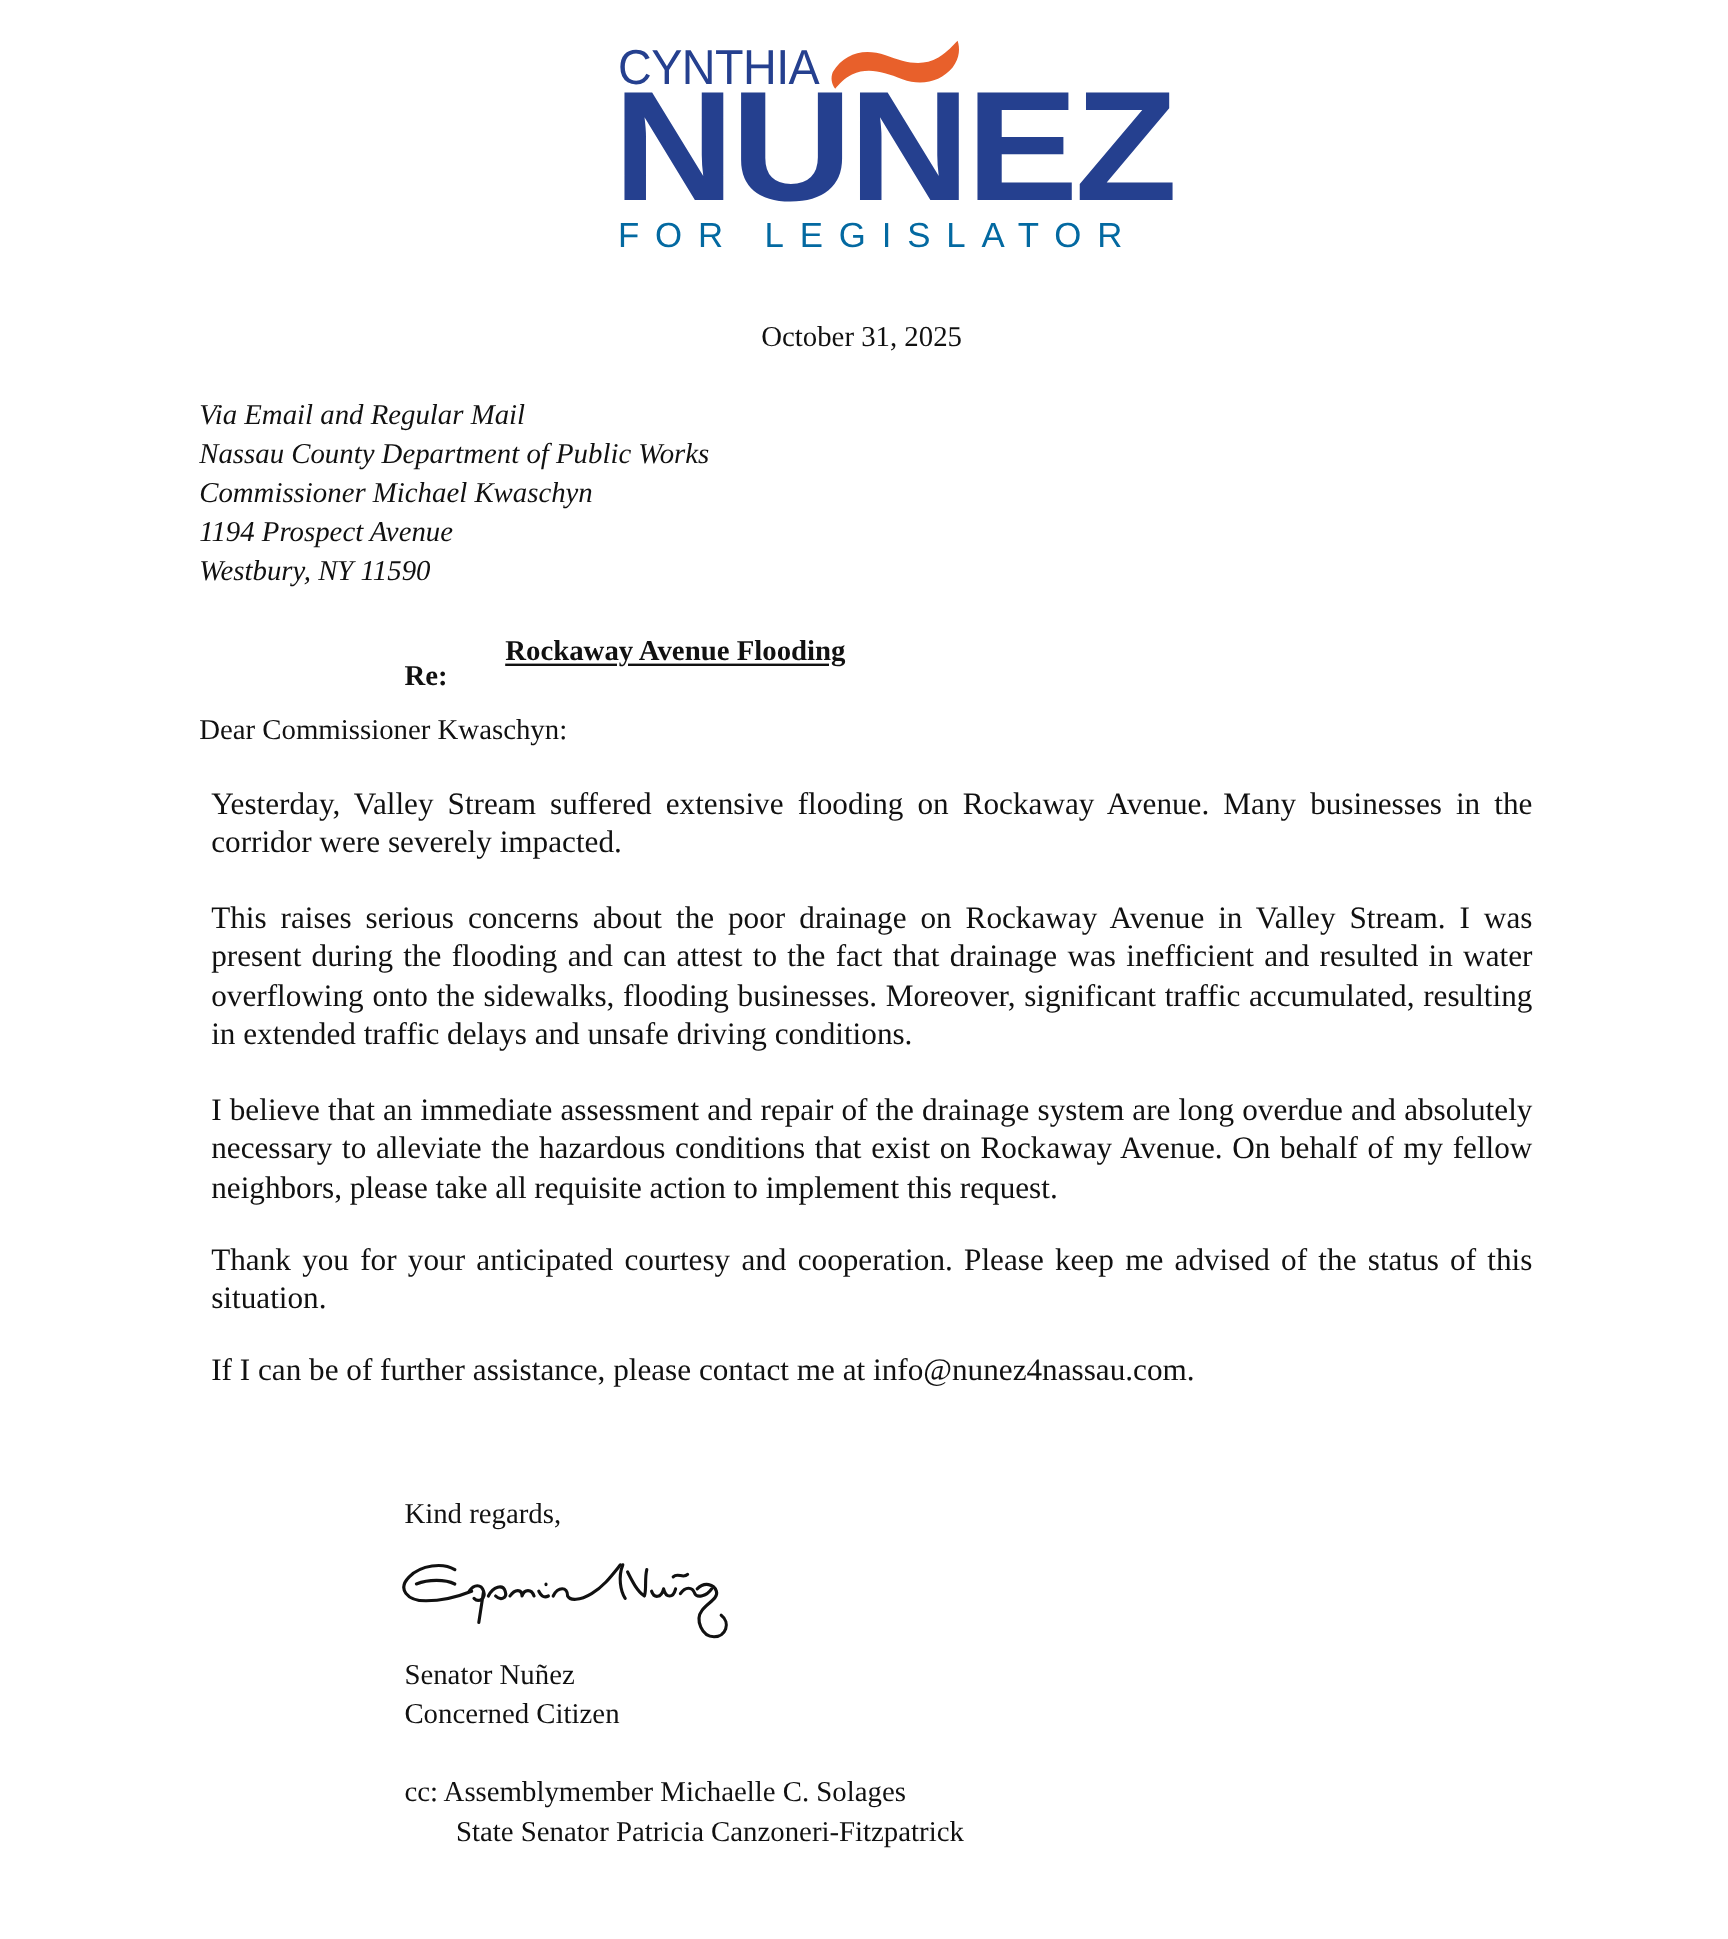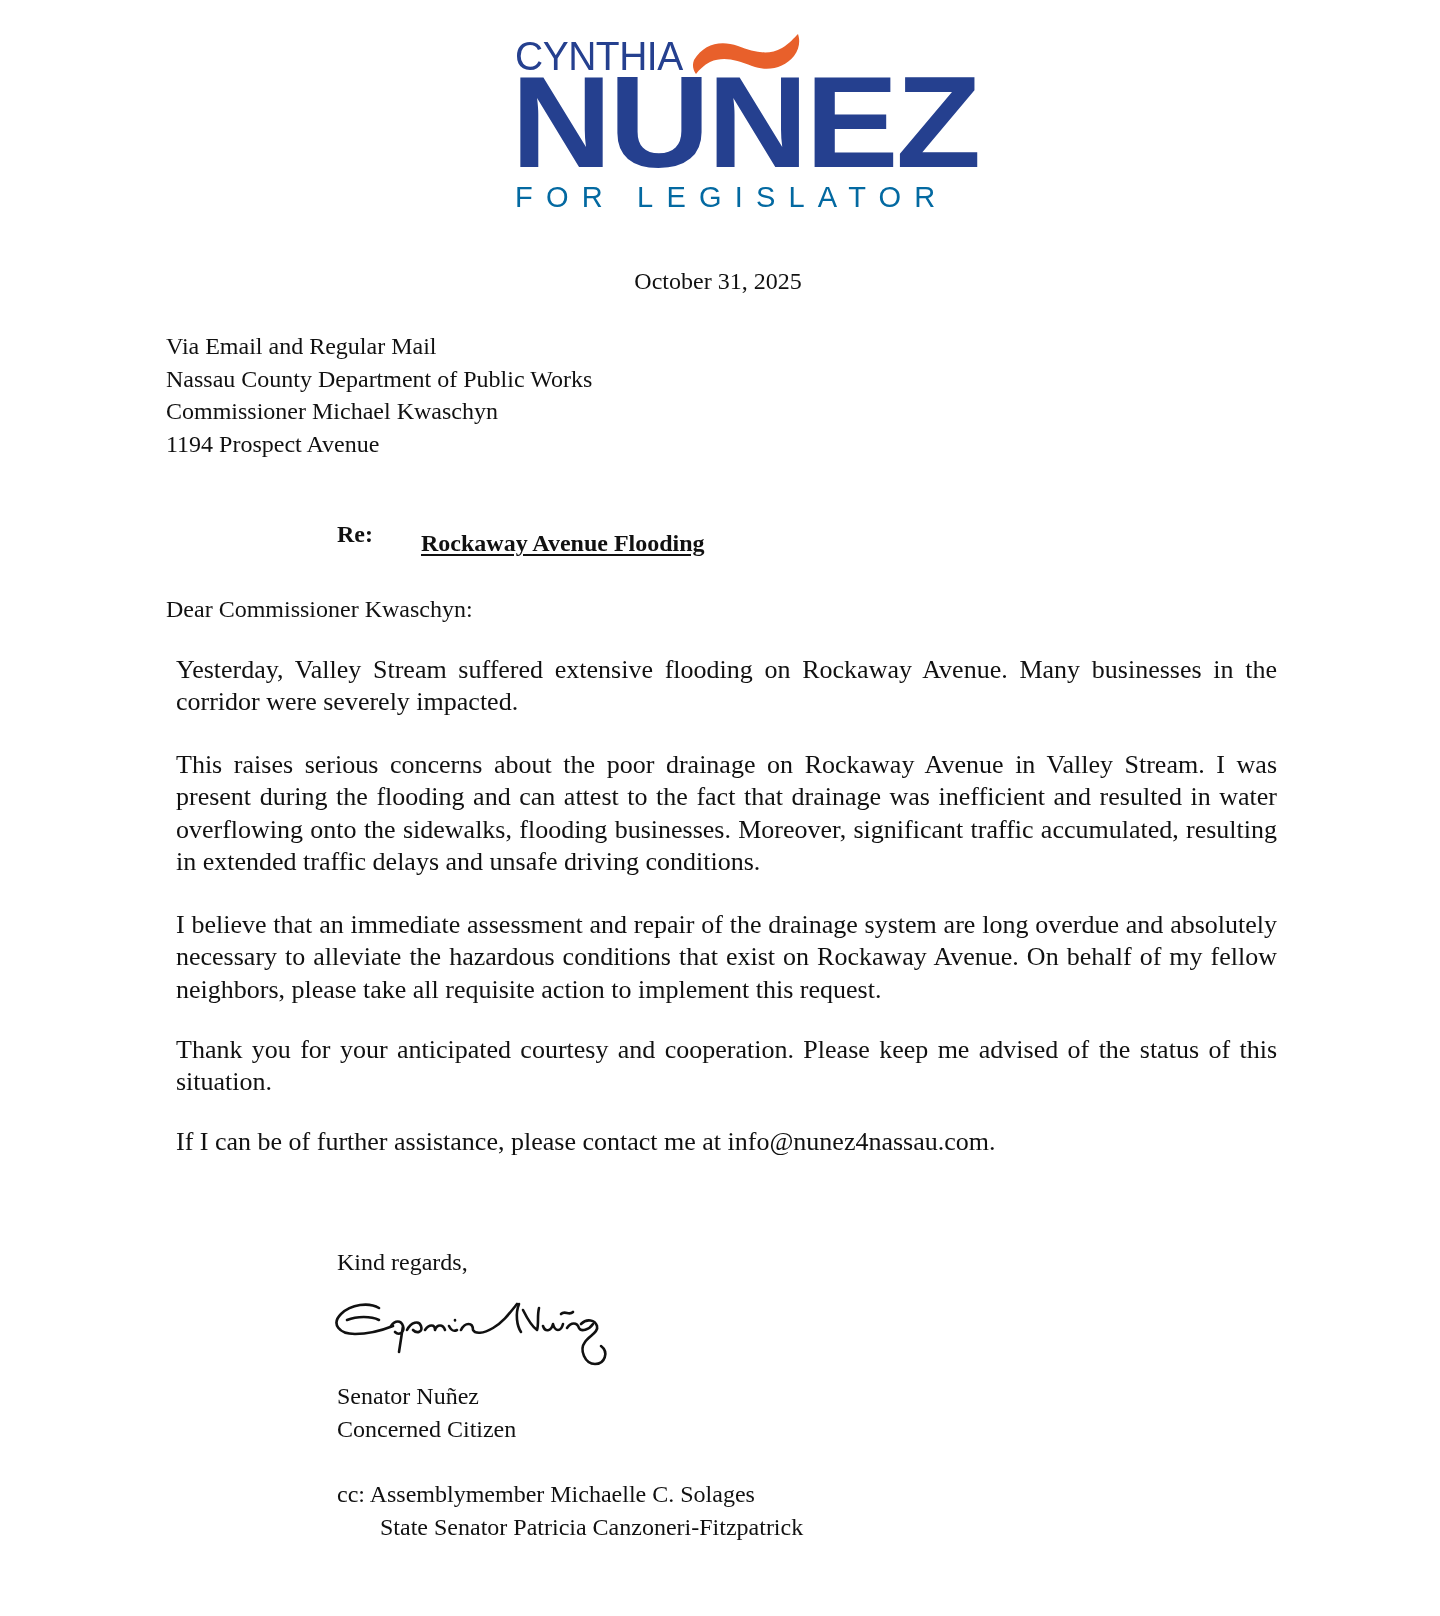--- a/index.html
+++ b/index.html
@@ -85,25 +85,25 @@
       text-align: center;
       top: 265px;
       padding-left: 0px;
     }
     .date span { display: inline-block; margin-left: -4px; }
 
     .addr {
       left: 166px;
       top: 330px;
     }
-    .addr div { height: 32.6px; }
+    .addr div { height: 32.6px; font-style: italic; }
 
     .re-label {
       left: 337px;
-      top: 518px;
+      top: 548px;
       font-weight: 700;
     }
     .re-subject {
       left: 421px;
       top: 527px;
       font-weight: 700;
       text-decoration: underline;
       text-underline-offset: 3px;
       text-decoration-thickness: 2px;
     }
@@ -163,20 +163,21 @@
 
 <div class="t date">
   <span>October 31, 2025</span>
 </div>
 
 <div class="t addr">
   <div>Via Email and Regular Mail</div>
   <div>Nassau County Department of Public Works</div>
   <div>Commissioner Michael Kwaschyn</div>
   <div>1194 Prospect Avenue</div>
+  <div>Westbury, NY 11590</div>
 </div>
 
 <div class="t re-label">Re:</div>
 <div class="t re-subject">Rockaway Avenue Flooding</div>
 
 <div class="t salutation">Dear Commissioner Kwaschyn:</div>
 
 <p class="para p1" style="margin:0">Yesterday, Valley Stream suffered extensive flooding on Rockaway Avenue. Many businesses in the corridor were severely impacted.</p>
 <p class="para p2" style="margin:0">This raises serious concerns about the poor drainage on Rockaway Avenue in Valley Stream. I was present during the flooding and can attest to the fact that drainage was inefficient and resulted in water overflowing onto the sidewalks, flooding businesses. Moreover, significant traffic accumulated, resulting in extended traffic delays and unsafe driving conditions.</p>
 <p class="para p3" style="margin:0">I believe that an immediate assessment and repair of the drainage system are long overdue and absolutely necessary to alleviate the hazardous conditions that exist on Rockaway Avenue. On behalf of my fellow neighbors, please take all requisite action to implement this request.</p>

